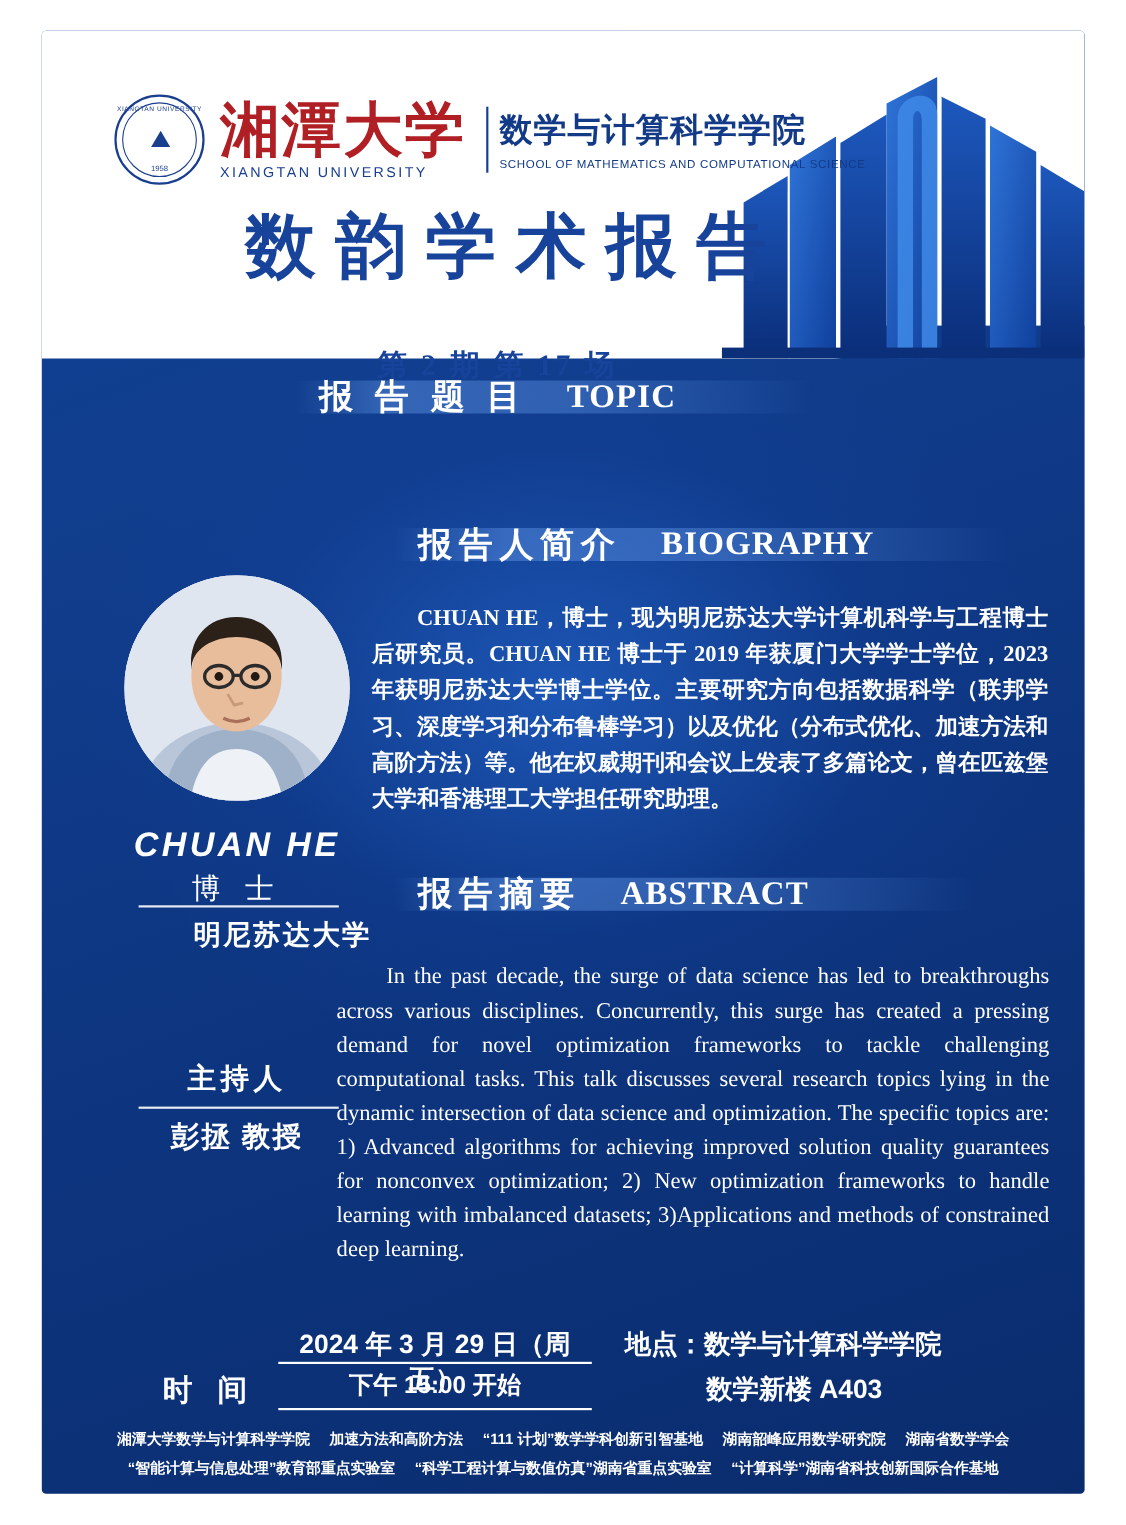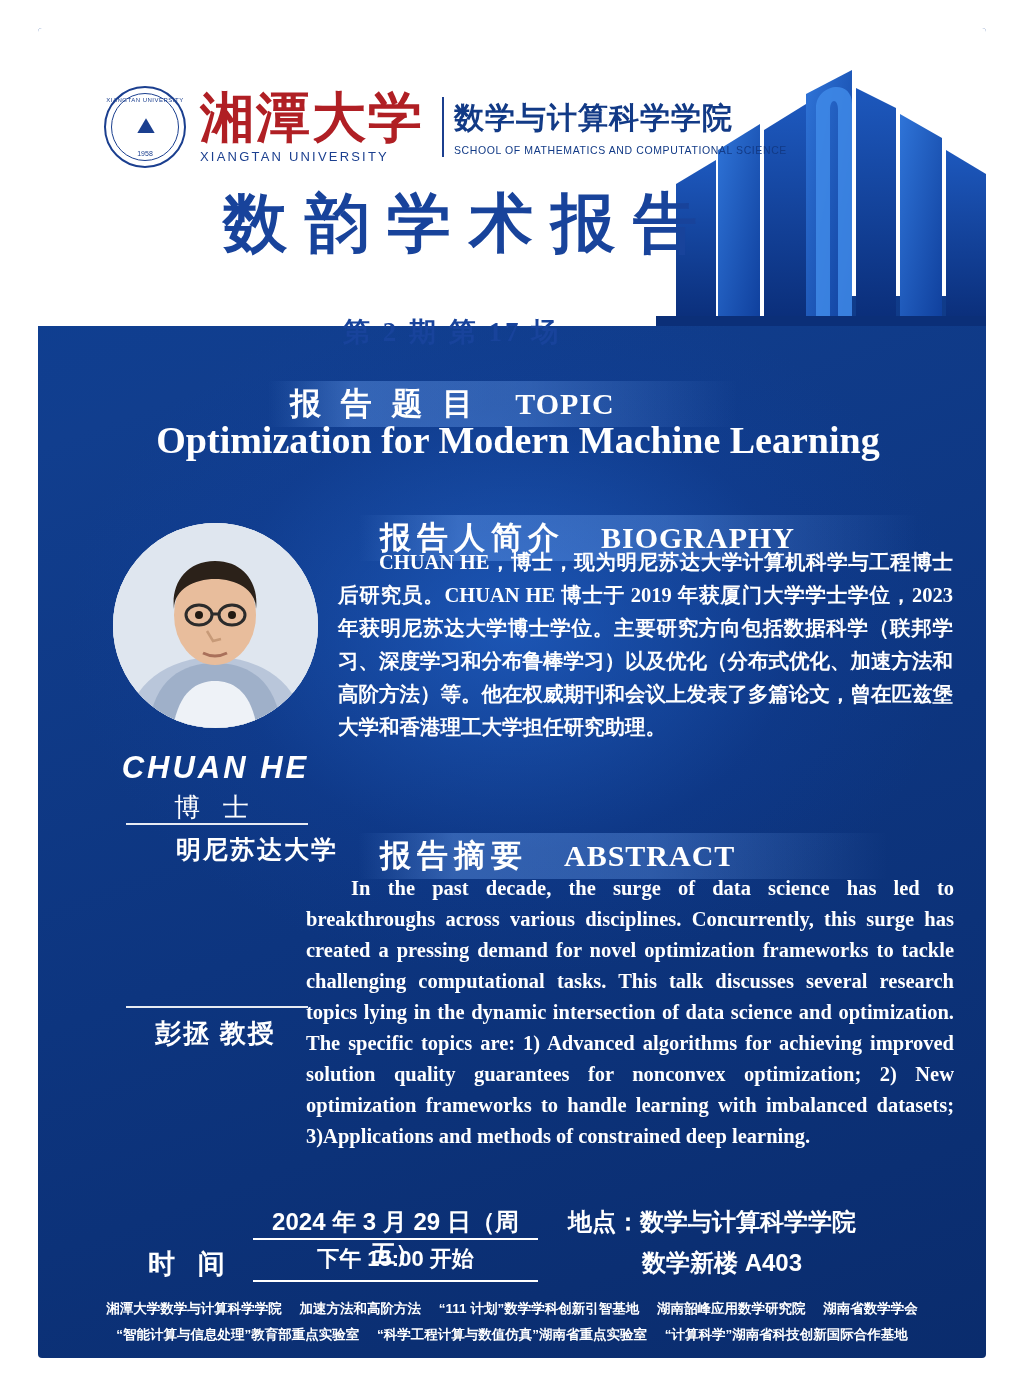--- a/index.html
+++ b/index.html
@@ -196,24 +196,23 @@
     letter-spacing: 3px;
     white-space: nowrap;
     margin-top: 48px;
   }
 
   
   .sec {
     position: absolute;
     display: flex;
     align-items: center;
-    height: 46px;
+    height: 30px;
     background: linear-gradient(90deg, rgba(255,255,255,0.0) 0%, rgba(120,175,255,0.35) 18%, rgba(120,175,255,0.30) 55%, rgba(120,175,255,0.0) 100%);
     border-radius: 3px;
-    margin-top: 35px;
   }
   .sec .cn {
     font-family: "Liberation Serif", serif;
     font-weight: bold;
     font-size: 31px;
     color: #ffffff;
     letter-spacing: 6px;
     padding-left: 22px;
   }
   .sec .en {
@@ -251,21 +250,21 @@
     text-align: justify;
     text-indent: 2em;
   }
 
   .abstract-text {
     position: absolute;
     left: 268px;
     top: 845px;
     width: 648px;
     font-family: "Liberation Serif", serif;
-    font-weight: bold;
+    font-weight: normal;
     font-size: 20.5px;
     line-height: 31px;
     color: #ffffff;
     text-align: justify;
     text-indent: 2.2em;
   }
 
   
   .portrait {
     position: absolute;
@@ -479,21 +478,20 @@
       </div>
     </div>
 
     <div class="series-title">数韵学术报告</div>
     <div class="series-sub">第 2 期  第 17 场</div>
 
     <div class="sec" style="left:230px; top:318px; width:470px;">
       <span class="cn">报 告 题 目</span>
       <span class="en">TOPIC</span>
     </div>
-    <div class="topic-title">Optimization for Modern Machine Learning</div>
 
     <div class="sec" style="left:320px; top:452px; width:560px;">
       <span class="cn">报告人简介</span>
       <span class="en">BIOGRAPHY</span>
     </div>
     <div class="bio-text">CHUAN HE，博士，现为明尼苏达大学计算机科学与工程博士后研究员。CHUAN HE 博士于 2019 年获厦门大学学士学位，2023 年获明尼苏达大学博士学位。主要研究方向包括数据科学（联邦学习、深度学习和分布鲁棒学习）以及优化（分布式优化、加速方法和高阶方法）等。他在权威期刊和会议上发表了多篇论文，曾在匹兹堡大学和香港理工大学担任研究助理。</div>
 
     <div class="sec" style="left:320px; top:770px; width:530px;">
       <span class="cn">报告摘要</span>
       <span class="en">ABSTRACT</span>
@@ -517,20 +515,21 @@
         <path d="M94 108 L100 118 L108 116" fill="none" stroke="#c79a78" stroke-width="2.5"></path>
         <path d="M90 130 Q102 136 114 130" fill="none" stroke="#a9705a" stroke-width="3"></path>
       </svg>
     </div>
 
     <div class="speaker-name">CHUAN HE</div>
     <div class="speaker-degree">博 士</div>
     <div class="rule" style="left:88px; top:795px; width:182px;"></div>
     <div class="speaker-affil">明尼苏达大学</div>
 
+    <div class="host-label">主持人</div>
     <div class="rule" style="left:88px; top:978px; width:182px;"></div>
     <div class="host-name">彭拯 教授</div>
 
     <div class="time-label">时 间</div>
     <div class="time-line-top"></div>
     <div class="date-text">2024 年 3 月 29 日（周五）</div>
     <div class="time-line-bottom"></div>
     <div class="time-text">下午 15:00 开始</div>
 
     <div class="place-line1">

